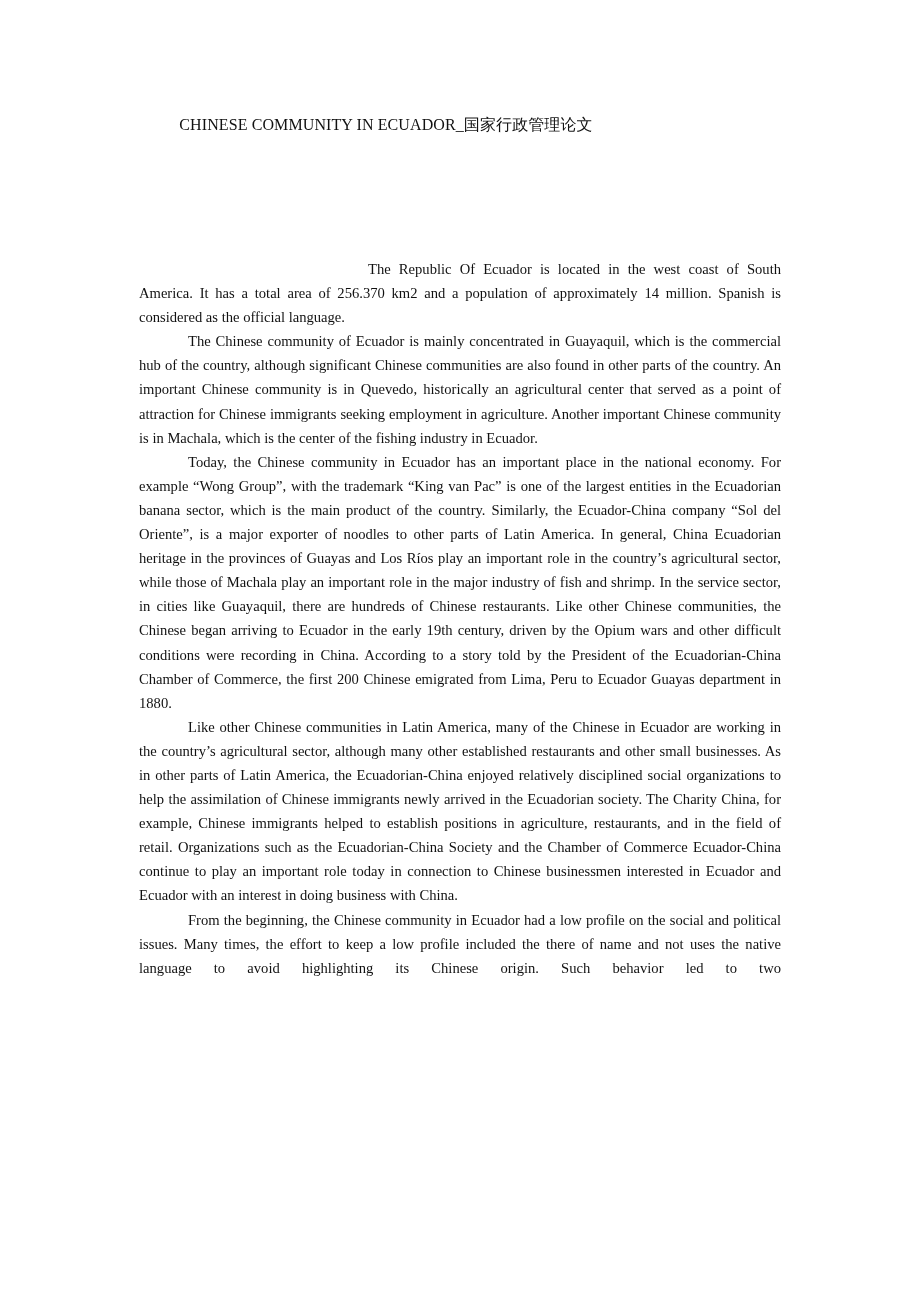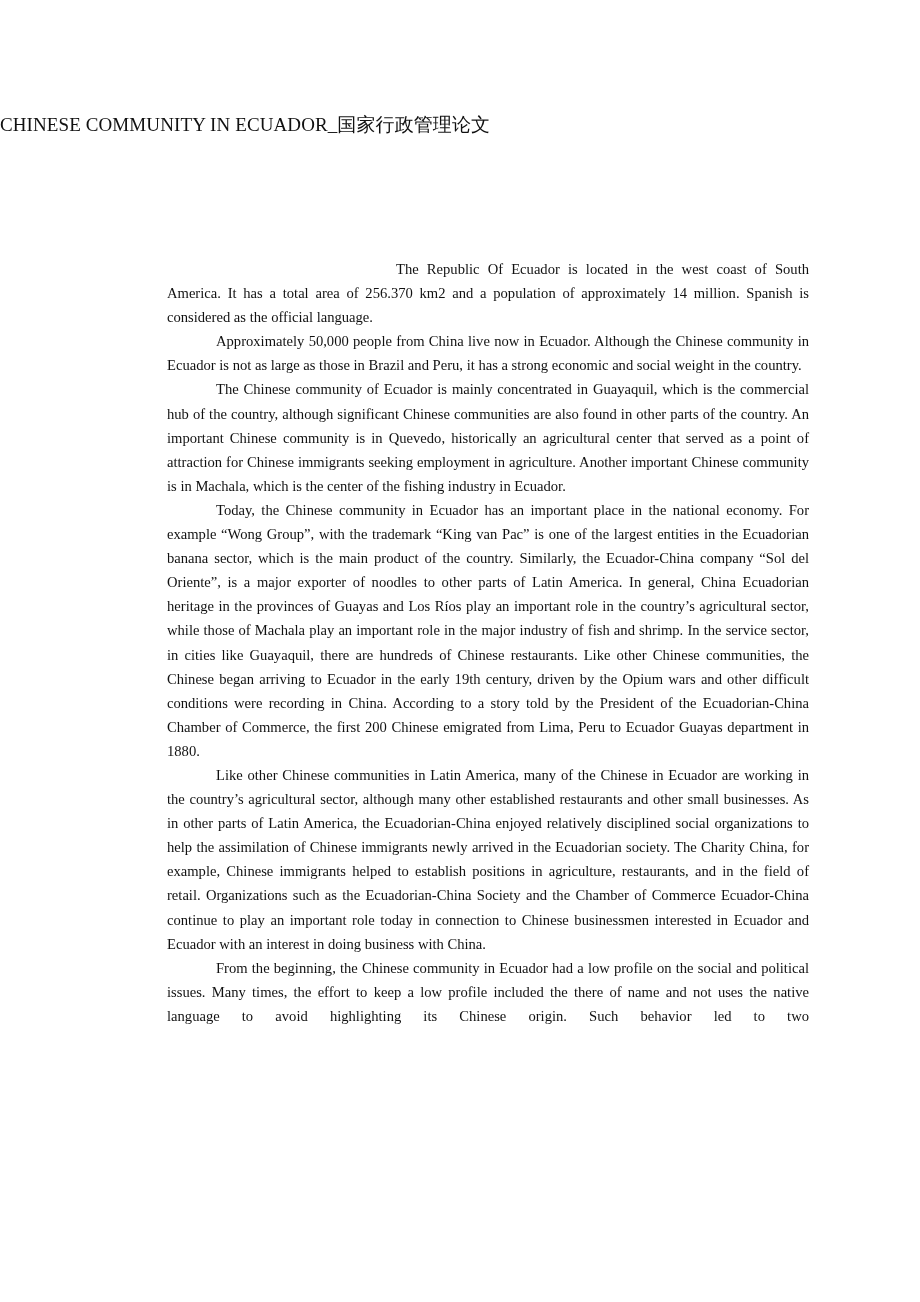--- a/index.html
+++ b/index.html
@@ -21,33 +21,32 @@
       top: 0;
       width: 920px;
       height: 1302px;
       background: #ffffff;
     }
     .doc-title {
       position: absolute;
       top: 114px;
       left: 0;
       width: 772px;
-      text-align: left;
-      font-size: 19px;
+      text-align: center;
+      font-size: 16px;
       line-height: 22px;
       letter-spacing: 0.1px;
     }
     .body-text {
       position: absolute;
       left: 139px;
       top: 257px;
       width: 642px;
       font-size: 14.6px;
       line-height: 24.1px;
-      margin-left: 28px;
     }
     .body-text p {
       margin: 0;
       text-align: justify;
       text-indent: 49px;
     }
     .body-text p.first {
       text-indent: 229px;
     }
     .body-text p.last {
@@ -55,19 +54,18 @@
     }
   </style>
 </head>
 <body>
 
 <div class="page">
   <div class="doc-title">CHINESE COMMUNITY IN ECUADOR_国家行政管理论文</div>
 
   <div class="body-text">
     <p class="first">The Republic Of Ecuador is located in the west coast of South America. It has a total area of 256.370 km2 and a population of approximately 14 million. Spanish is considered as the official language.</p>
-    <p> Approximately 50,000 people from China live now in Ecuador. Although the Chinese community in Ecuador is not as large as those in Brazil and Peru, it has a strong economic and social weight in the country.</p>
     <p> The Chinese community of Ecuador is mainly concentrated in Guayaquil, which is the commercial hub of the country, although significant Chinese communities are also found in other parts of the country. An important Chinese community is in Quevedo, historically an agricultural center that served as a point of attraction for Chinese immigrants seeking employment in agriculture. Another important Chinese community is in Machala, which is the center of the fishing industry in Ecuador.</p>
     <p>Today, the Chinese community in Ecuador has an important place in the national economy. For example “Wong Group”, with the trademark “King van Pac” is one of the largest entities in the Ecuadorian banana sector, which is the main product of the country. Similarly, the Ecuador-China company “Sol del Oriente”, is a major exporter of noodles to other parts of Latin America. In general, China Ecuadorian heritage in the provinces of Guayas and Los Ríos play an important role in the country’s agricultural sector, while those of Machala play an important role in the major industry of fish and shrimp. In the service sector, in cities like Guayaquil, there are hundreds of Chinese restaurants. Like other Chinese communities, the Chinese began arriving to Ecuador in the early 19th century, driven by the Opium wars and other difficult conditions were recording in China. According to a story told by the President of the Ecuadorian-China Chamber of Commerce, the first 200 Chinese emigrated from Lima, Peru to Ecuador Guayas department in 1880.</p>
     <p> Like other Chinese communities in Latin America, many of the Chinese in Ecuador are working in the country’s agricultural sector, although many other established restaurants and other small businesses. As in other parts of Latin America, the Ecuadorian-China enjoyed relatively disciplined social organizations to help the assimilation of Chinese immigrants newly arrived in the Ecuadorian society. The Charity China, for example, Chinese immigrants helped to establish positions in agriculture, restaurants, and in the field of retail. Organizations such as the Ecuadorian-China Society and the Chamber of Commerce Ecuador-China continue to play an important role today in connection to Chinese businessmen interested in Ecuador and Ecuador with an interest in doing business with China.</p>
     <p class="last">From the beginning, the Chinese community in Ecuador had a low profile on the social and political issues. Many times, the effort to keep a low profile included the there of name and not uses the native language to avoid highlighting its Chinese origin. Such behavior led to two</p>
   </div>
 </div>
 
 </body></html>

